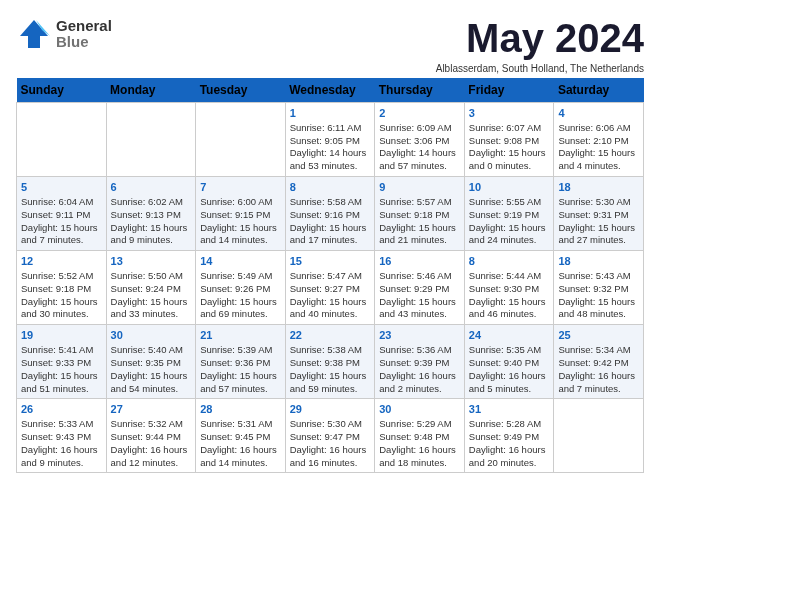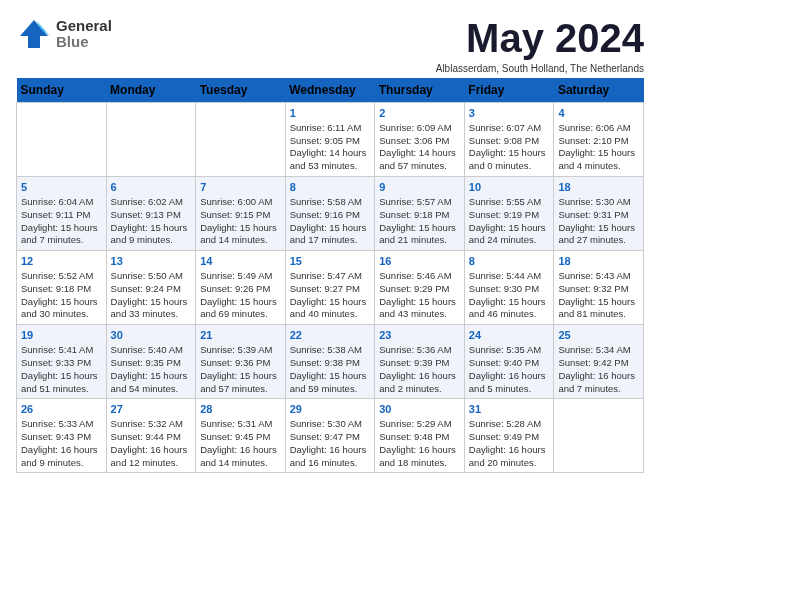--- a/index.html
+++ b/index.html
@@ -243,21 +243,21 @@
           <td>
             <span class="day-num">8</span>
             <div>Sunrise: 5:44 AM</div>
             <div>Sunset: 9:30 PM</div>
             <div>Daylight: 15 hours and 46 minutes.</div>
           </td>
           <td>
             <span class="day-num">18</span>
             <div>Sunrise: 5:43 AM</div>
             <div>Sunset: 9:32 PM</div>
-            <div>Daylight: 15 hours and 81 minutes.</div>
+            <div>Daylight: 15 hours and 48 minutes.</div>
           </td>
         </tr>
         <tr class="week-row">
           <td>
             <span class="day-num">19</span>
             <div>Sunrise: 5:41 AM</div>
             <div>Sunset: 9:33 PM</div>
             <div>Daylight: 15 hours and 51 minutes.</div>
           </td>
           <td>

